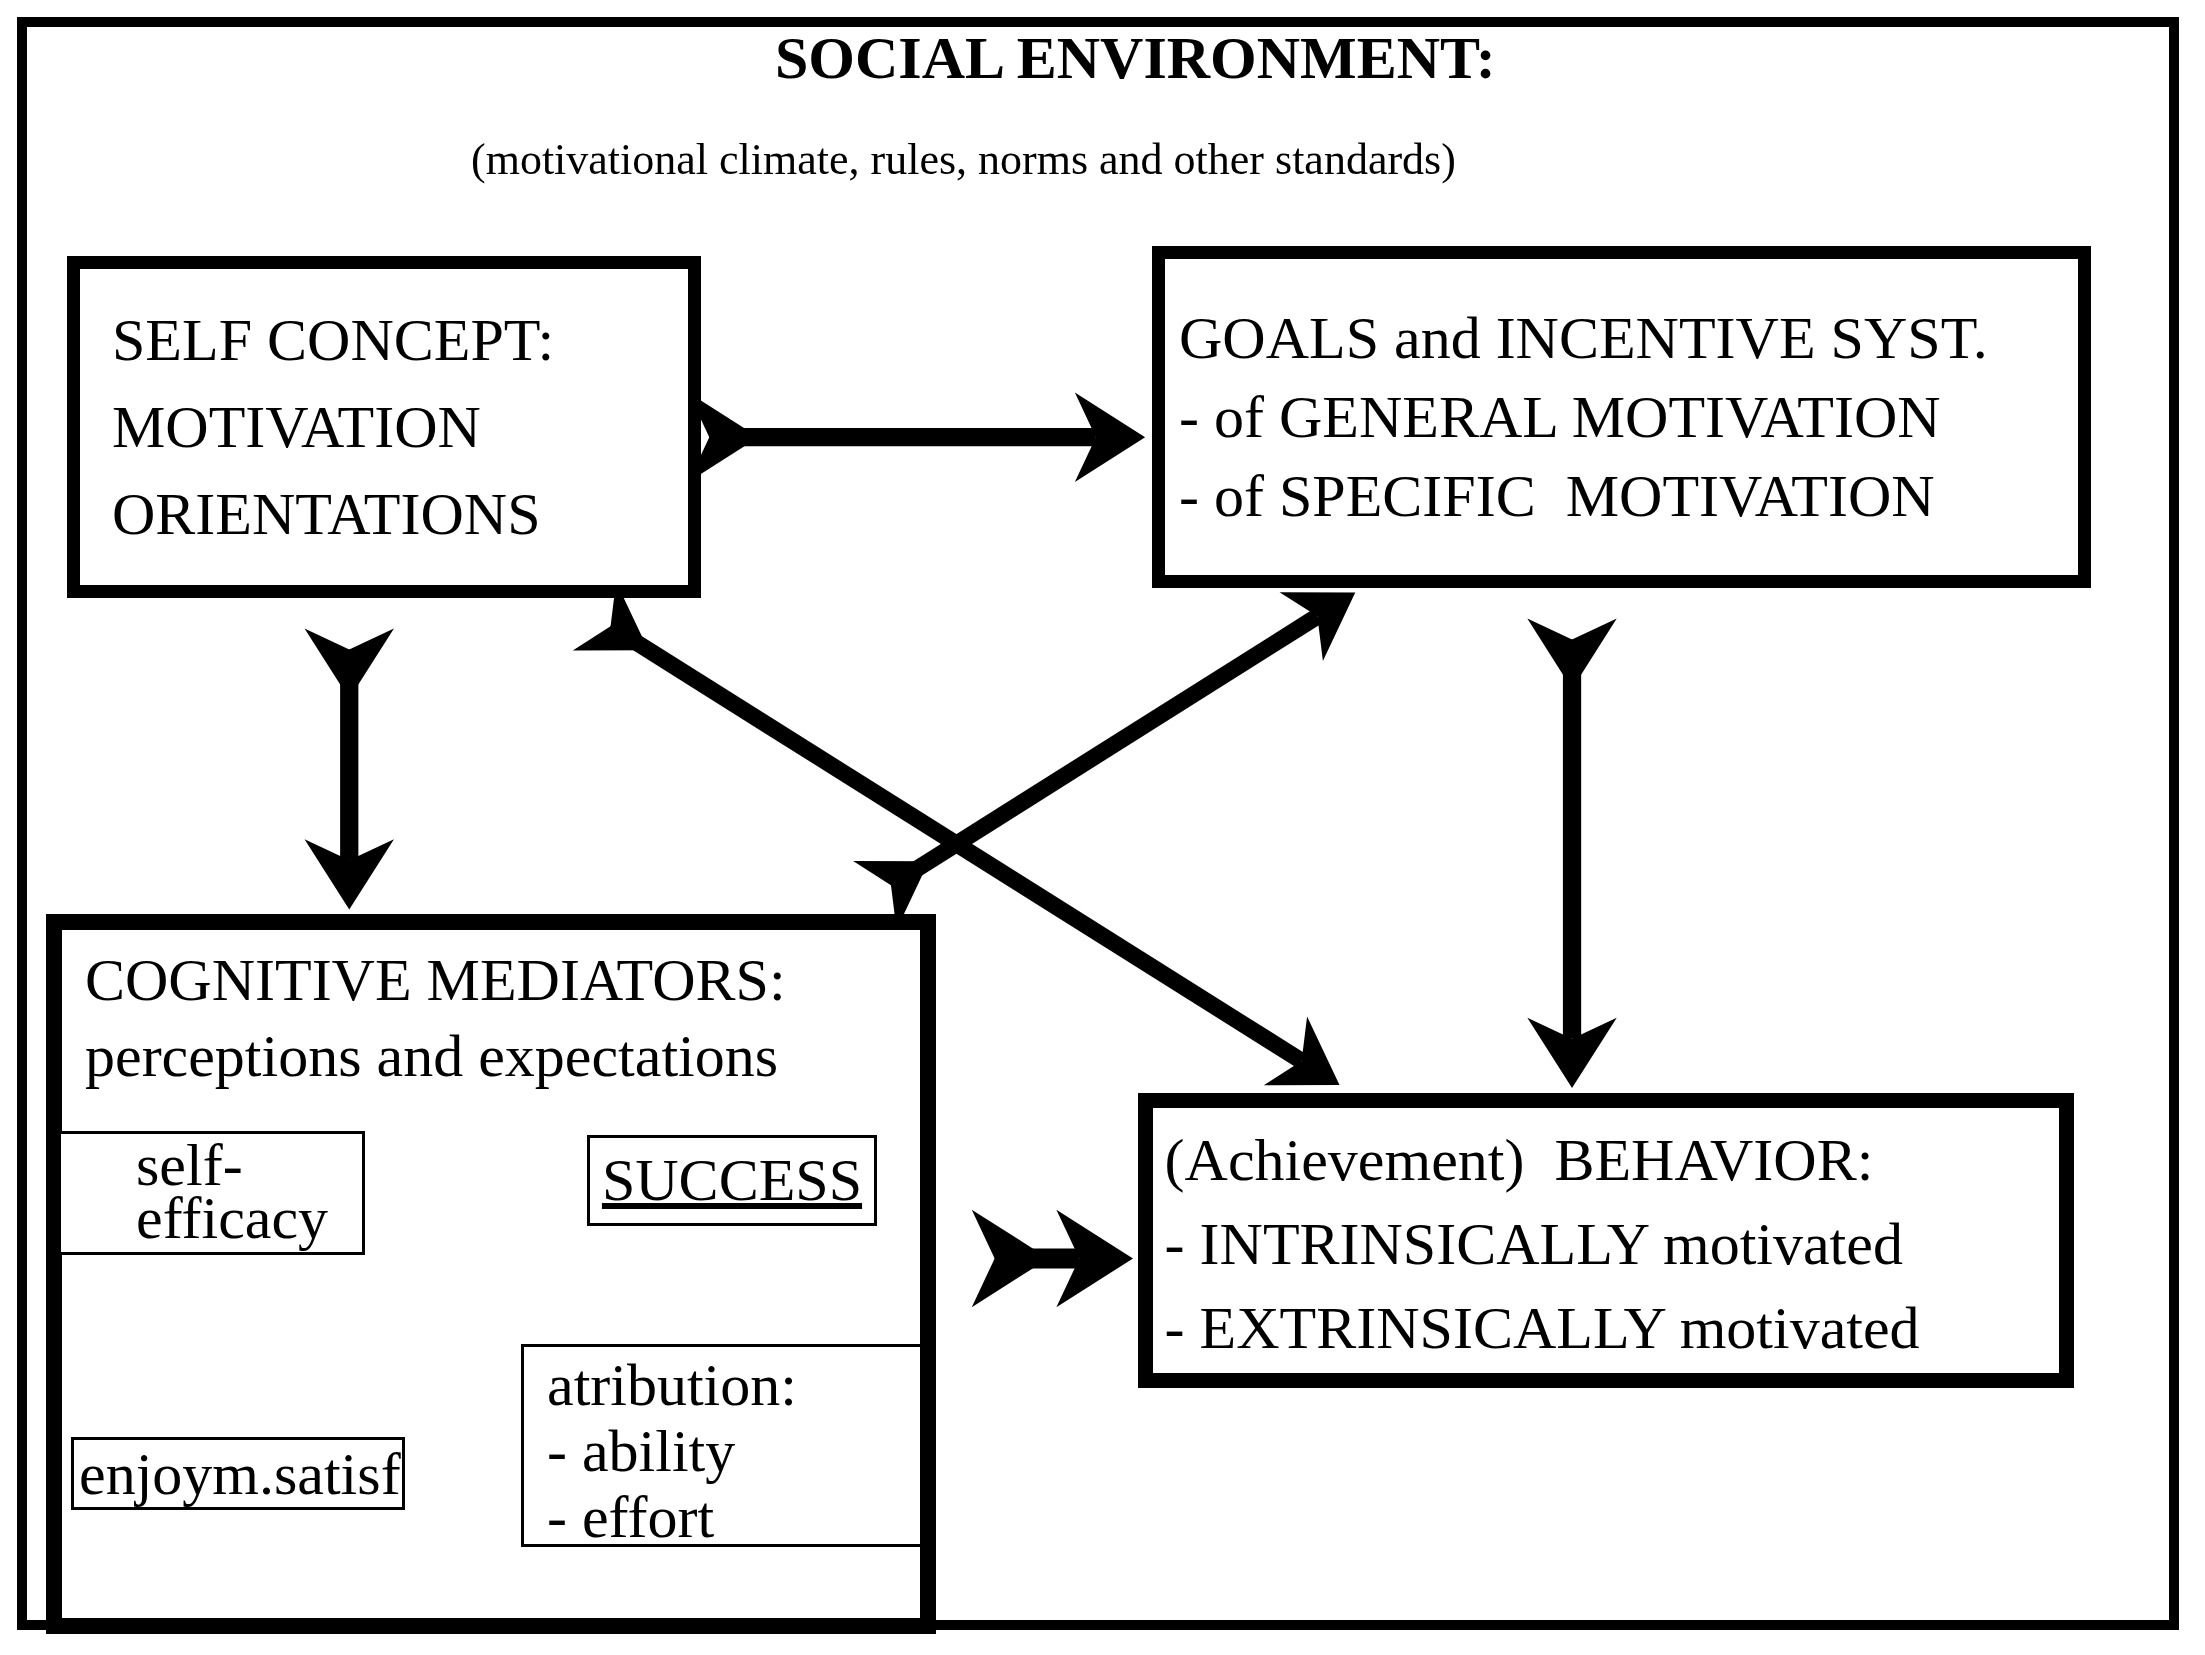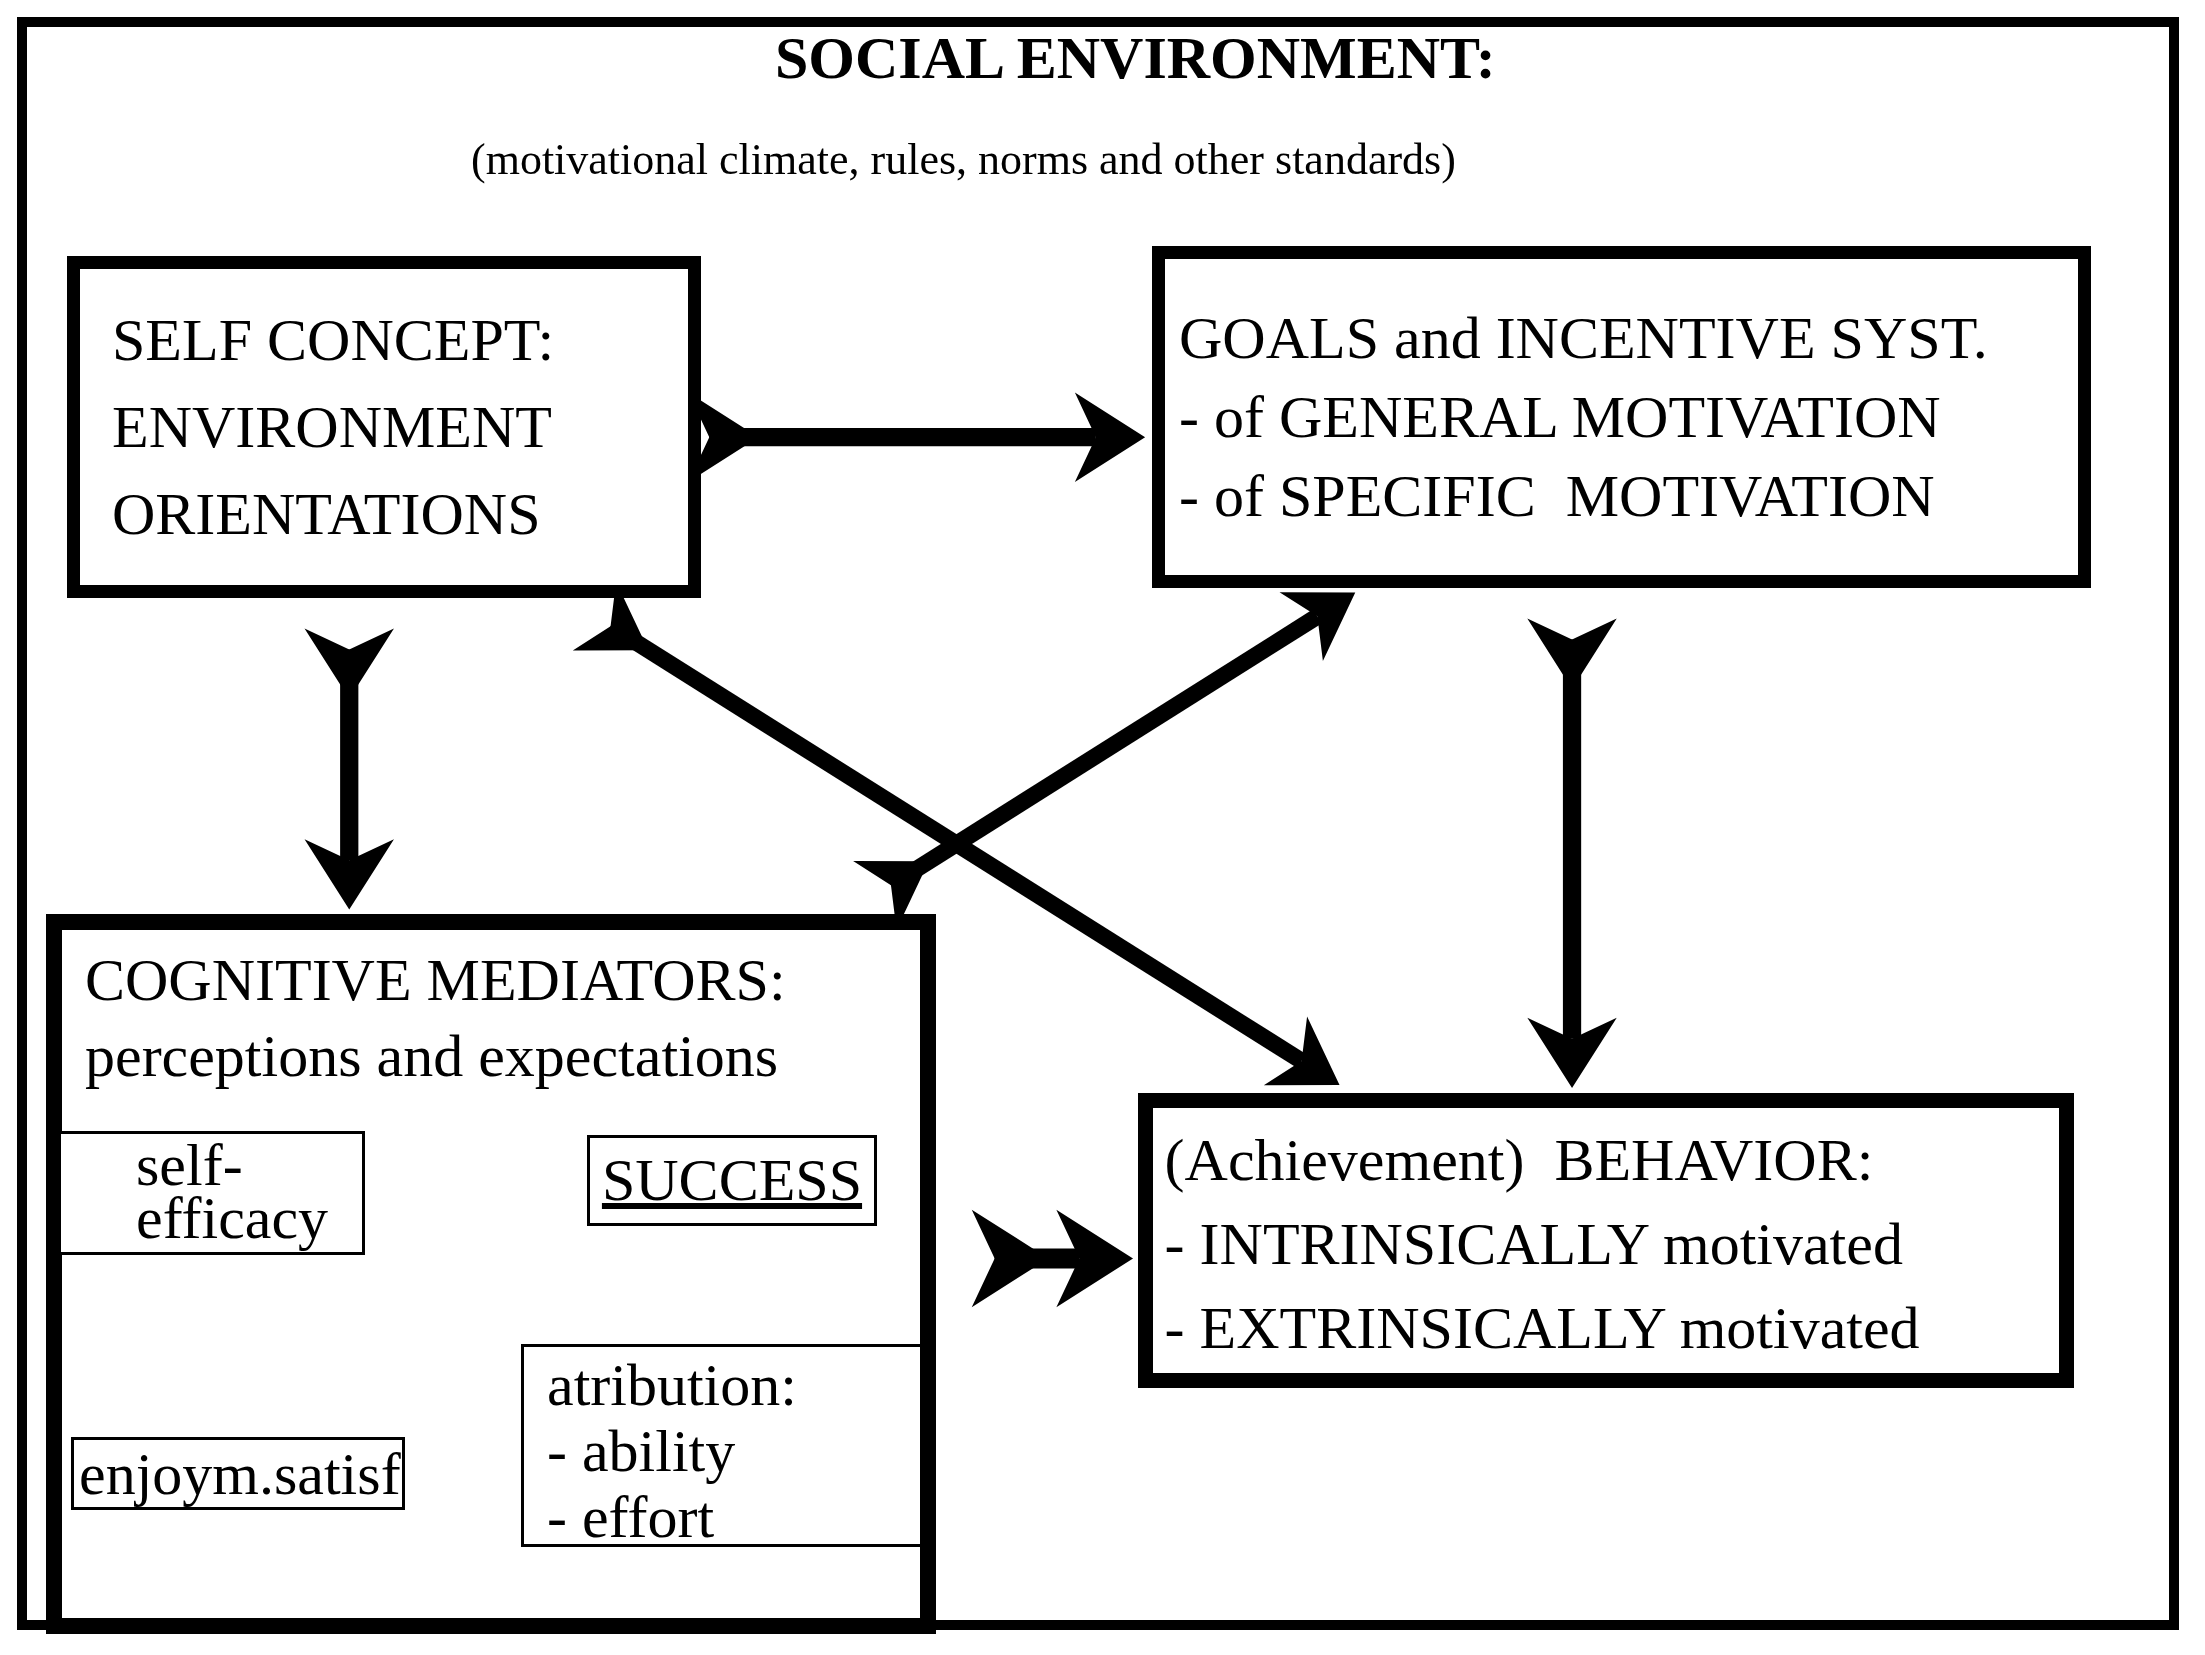--- a/index.html
+++ b/index.html
@@ -61,21 +61,21 @@
     <line x1="490" y1="1440" x2="657" y2="1440" stroke-width="13" marker-start="url(#ah)" marker-end="url(#ah)"></line>
     <line x1="860" y1="1525" x2="860" y2="1587" stroke-width="10" marker-start="url(#ah)" marker-end="url(#ah)"></line>
     <line x1="234" y1="1547" x2="234" y2="1699" stroke-width="10" marker-start="url(#ah)" marker-end="url(#ah)"></line>
     <line x1="460" y1="1707" x2="693" y2="1509" stroke-width="11" marker-start="url(#ah)" marker-end="url(#ah)"></line>
     <line x1="432" y1="1542" x2="602" y2="1723" stroke-width="11" marker-start="url(#ah)" marker-end="url(#ah)"></line>
     <line x1="510" y1="1778" x2="595" y2="1778" stroke-width="10" marker-start="url(#ah)" marker-end="url(#ah)"></line>
   </svg>
 
   <div class="bigbox" id="box-self-concept">
     <div class="line">SELF CONCEPT:</div>
-    <div class="line">ENVIRONMENT</div>
+    <div class="line">MOTIVATION</div>
     <div class="line">ORIENTATIONS</div>
   </div>
 
   <div class="bigbox" id="box-goals">
     <div class="line">GOALS and INCENTIVE SYST.</div>
     <div class="line">- of GENERAL MOTIVATION</div>
     <div class="line">- of SPECIFIC  MOTIVATION</div>
   </div>
 
   <div class="bigbox" id="box-cognitive">

